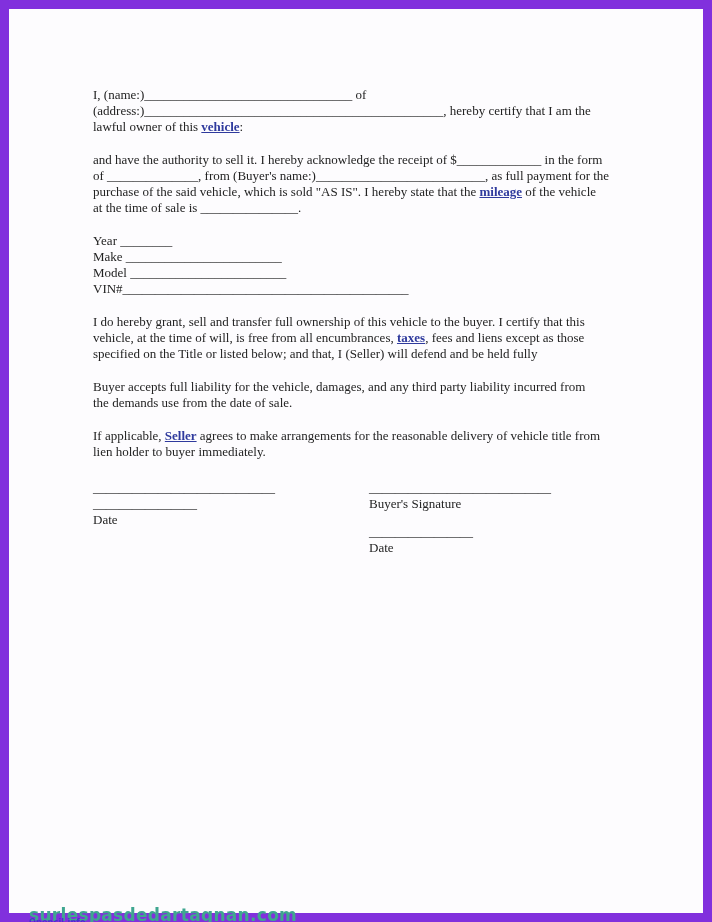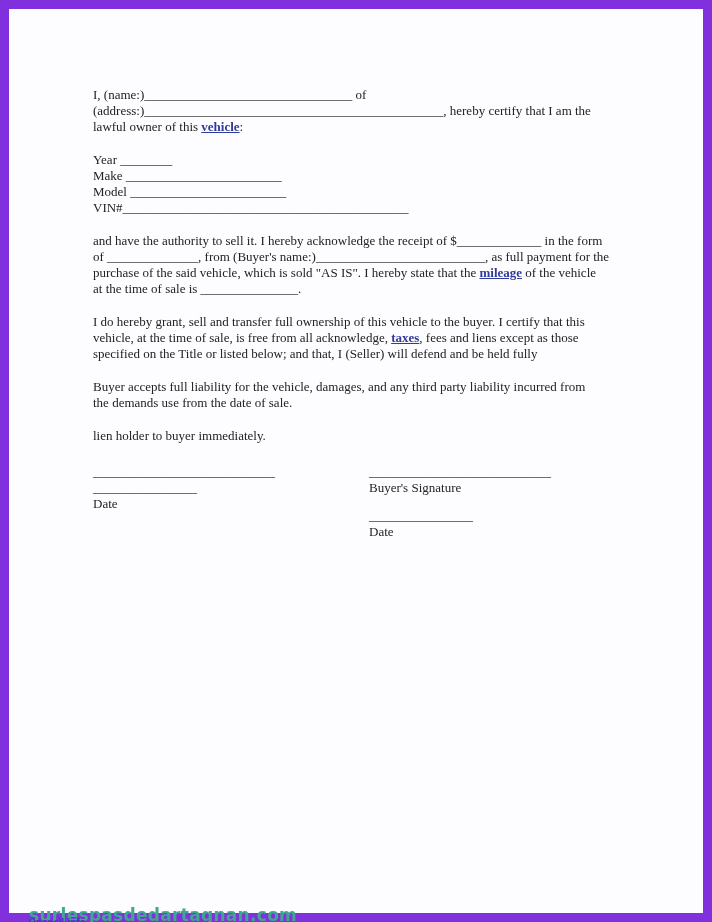--- a/index.html
+++ b/index.html
@@ -65,45 +65,46 @@
 
   <div class="doc-body">
 
     <div class="doc-paragraph">
         <div class="doc-line"><span>I, (name:)________________________________ of</span></div>
         <div class="doc-line"><span>(address:)______________________________________________, hereby certify that I am the</span></div>
         <div class="doc-line"><span>lawful owner of this </span><span class="doc-link">vehicle</span><span>:</span></div>
       </div>
 
     <div class="doc-paragraph">
+        <div class="doc-line"><span>and have the authority to sell it. I hereby acknowledge the receipt of $_____________ in the form</span></div>
+        <div class="doc-line"><span>of ______________, from (Buyer's name:)__________________________, as full payment for the</span></div>
+        <div class="doc-line"><span>purchase of the said vehicle, which is sold "AS IS". I hereby state that the </span><span class="doc-link">mileage</span><span> of the vehicle</span></div>
+        <div class="doc-line"><span>at the time of sale is _______________.</span></div>
+      </div>
+
+    <div class="doc-paragraph">
         <div class="doc-line"><span>Year ________</span></div>
         <div class="doc-line"><span>Make ________________________</span></div>
         <div class="doc-line"><span>Model ________________________</span></div>
         <div class="doc-line"><span>VIN#____________________________________________</span></div>
       </div>
 
     <div class="doc-paragraph">
-        <div class="doc-line"><span>and have the authority to sell it. I hereby acknowledge the receipt of $_____________ in the form</span></div>
-        <div class="doc-line"><span>of ______________, from (Buyer's name:)__________________________, as full payment for the</span></div>
-        <div class="doc-line"><span>purchase of the said vehicle, which is sold "AS IS". I hereby state that the </span><span class="doc-link">mileage</span><span> of the vehicle</span></div>
-        <div class="doc-line"><span>at the time of sale is _______________.</span></div>
-      </div>
-
-    <div class="doc-paragraph">
         <div class="doc-line"><span>I do hereby grant, sell and transfer full ownership of this vehicle to the buyer. I certify that this</span></div>
-        <div class="doc-line"><span>vehicle, at the time of sale, is free from all acknowledge, </span><span class="doc-link">taxes</span><span>, fees and liens except as those</span></div>
+        <div class="doc-line"><span>vehicle, at the time of will, is free from all encumbrances, </span><span class="doc-link">taxes</span><span>, fees and liens except as those</span></div>
         <div class="doc-line"><span>specified on the Title or listed below; and that, I (Seller) will defend and be held fully</span></div>
       </div>
 
     <div class="doc-paragraph">
         <div class="doc-line"><span>Buyer accepts full liability for the vehicle, damages, and any third party liability incurred from</span></div>
         <div class="doc-line"><span>the demands use from the date of sale.</span></div>
       </div>
 
     <div class="doc-paragraph">
+        <div class="doc-line"><span>If applicable, </span><span class="doc-link">Seller</span><span> agrees to make arrangements for the reasonable delivery of vehicle title from</span></div>
         <div class="doc-line"><span>lien holder to buyer immediately.</span></div>
       </div>
 
     <div class="signature-block">
 
       <div class="sig-col">
         <div class="sig-line">____________________________</div>
         <div class="sig-line">________________</div>
         <div class="sig-label">Date</div>
       </div>

